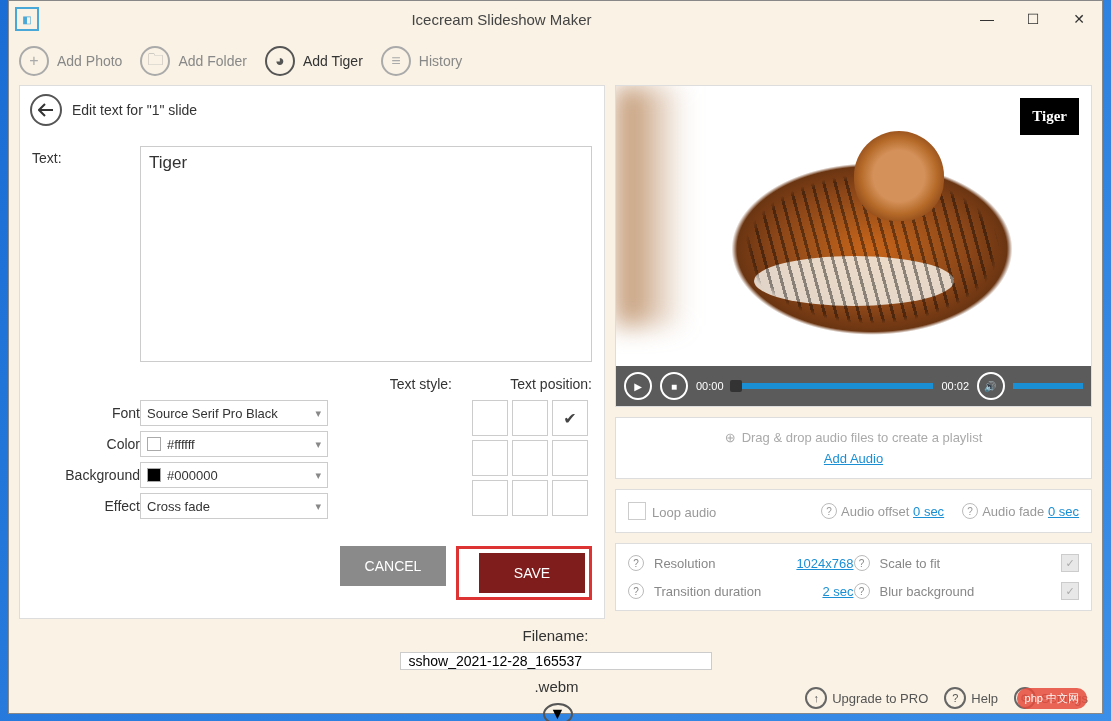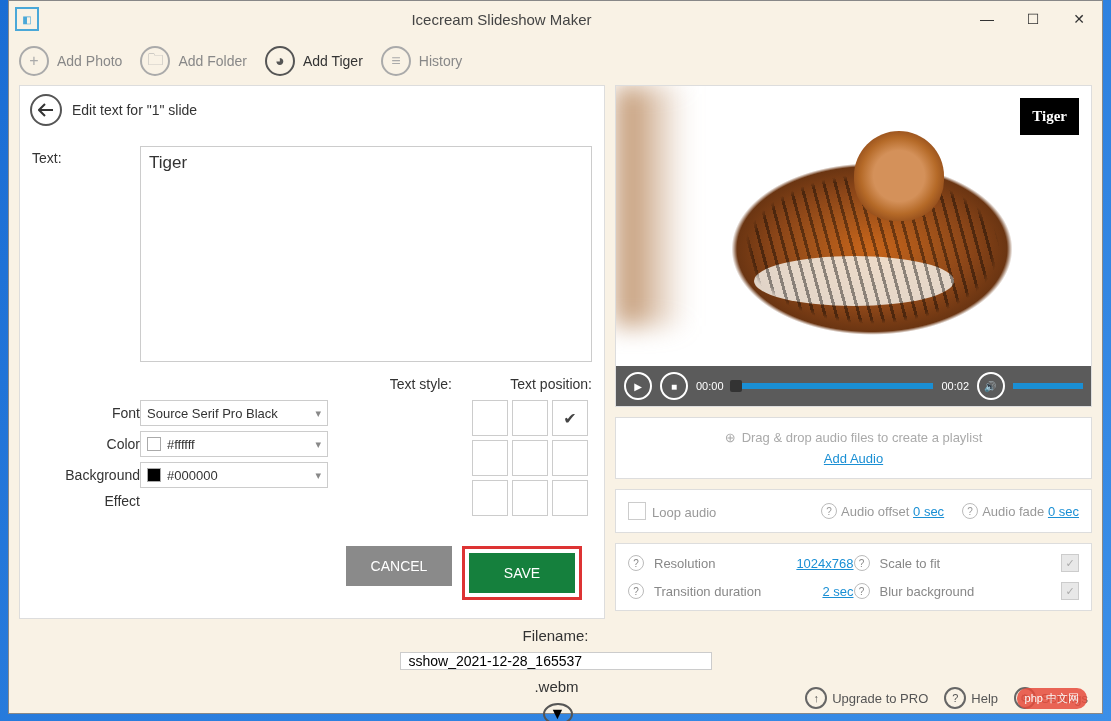--- a/index.html
+++ b/index.html
@@ -28,24 +28,24 @@
 .style-left { flex: 1; text-align: right; }
 .style-title { font-size: 14px; color: #333; margin-bottom: 8px; }
 .style-row { display: flex; align-items: center; margin-bottom: 5px; }
 .style-lbl { width: 108px; font-size: 14px; color: #333; }
 .dropdown { flex: 1; max-width: 188px; height: 26px; border: 1px solid #ccc; display: flex; align-items: center; padding: 7px 6px; font-size: 13px; color: #333; position: relative; cursor: pointer; }
 .dropdown::after { content: "▾"; position: absolute; right: 6px; color: #888; font-size: 11px; }
 .swatch { width: 14px; height: 14px; border: 1px solid #aaa; margin-right: 6px; }
 .pos-section { width: 120px; text-align: right; }
 .pos-grid { display: grid; grid-template-columns: repeat(3, 36px); grid-template-rows: repeat(3, 36px); gap: 4px; }
 .pos-cell { border: 1px solid #ccc; display: flex; align-items: center; justify-content: center; cursor: pointer; color: #444; font-size: 16px; }
-.btn-row { display: flex; justify-content: flex-end; gap: 10px; padding: 18px 22px; margin-top: auto; }
+.btn-row { display: flex; justify-content: flex-end; gap: 10px; padding: 18px 12px; margin-top: auto; }
 .btn { width: 106px; height: 40px; display: flex; align-items: center; justify-content: center; font-size: 14px; cursor: pointer; color: #fff; }
 .btn-cancel { background: #8a8a8a; }
-.btn-save { background: #15803d; }
+.btn-save { background: #7f1d1d; margin-left: 16px; }
 .save-highlight { border: 3px solid #d33; padding: 4px; }
 .right-col { flex: 1; display: flex; flex-direction: column; gap: 10px; }
 .preview { height: 322px; background: #fff; border: 1px solid #ddd; position: relative; display: flex; flex-direction: column; }
 .preview-img { flex: 1; display: flex; align-items: center; justify-content: center; position: relative; overflow: hidden; background: #fff; }
 .tiger-body { width: 360px; height: 230px; background: radial-gradient(ellipse 180px 110px at 55% 60%, #c8651a 0%, #a0521a 35%, #8a4518 55%, #6b3512 75%, rgba(0,0,0,0) 78%); position: relative; }
 .tiger-stripes { position: absolute; inset: 0; background: repeating-linear-gradient(75deg, transparent 0 8px, rgba(0,0,0,0.4) 8px 11px); mix-blend-mode: multiply; mask: radial-gradient(ellipse 170px 100px at 55% 60%, #000 0 70%, transparent 75%); -webkit-mask: radial-gradient(ellipse 170px 100px at 55% 60%, #000 0 70%, transparent 75%); }
 .tiger-head { position: absolute; top: 20px; right: 90px; width: 90px; height: 90px; background: radial-gradient(circle, #d4915a 0 40%, #b56a28 60%, #8a4518 80%); border-radius: 50% 50% 45% 45%; }
 .tiger-white { position: absolute; bottom: 35px; left: 80px; width: 200px; height: 50px; background: #f5f0e8; border-radius: 50%; opacity: 0.85; }
 .blur-left { position: absolute; left: 0; top: 0; bottom: 40px; width: 70px; background: linear-gradient(90deg, #b8865a 0%, rgba(255,255,255,0) 100%); filter: blur(12px); }
 .caption-badge { position: absolute; top: 12px; right: 12px; background: #000; color: #fff; padding: 10px 12px; font-family: Georgia, serif; font-weight: bold; font-size: 15px; }
@@ -147,20 +147,23 @@
           </div>
           <div class="style-row">
             <div class="style-lbl">Background</div>
             <div class="dropdown">
                 <span class="swatch" style="background:#000"></span>
                 <span>#000000</span>
               </div>
           </div>
           <div class="style-row">
             <div class="style-lbl">Effect</div>
+            <div class="dropdown">
+                <span>Cross fade</span>
+              </div>
           </div>
         </div>
         <div class="pos-section">
           <div class="style-title">Text position:</div>
           <div class="pos-grid">
             <div class="pos-cell"></div>
             <div class="pos-cell"></div>
             <div class="pos-cell">✔</div>
             <div class="pos-cell"></div>
             <div class="pos-cell"></div>

